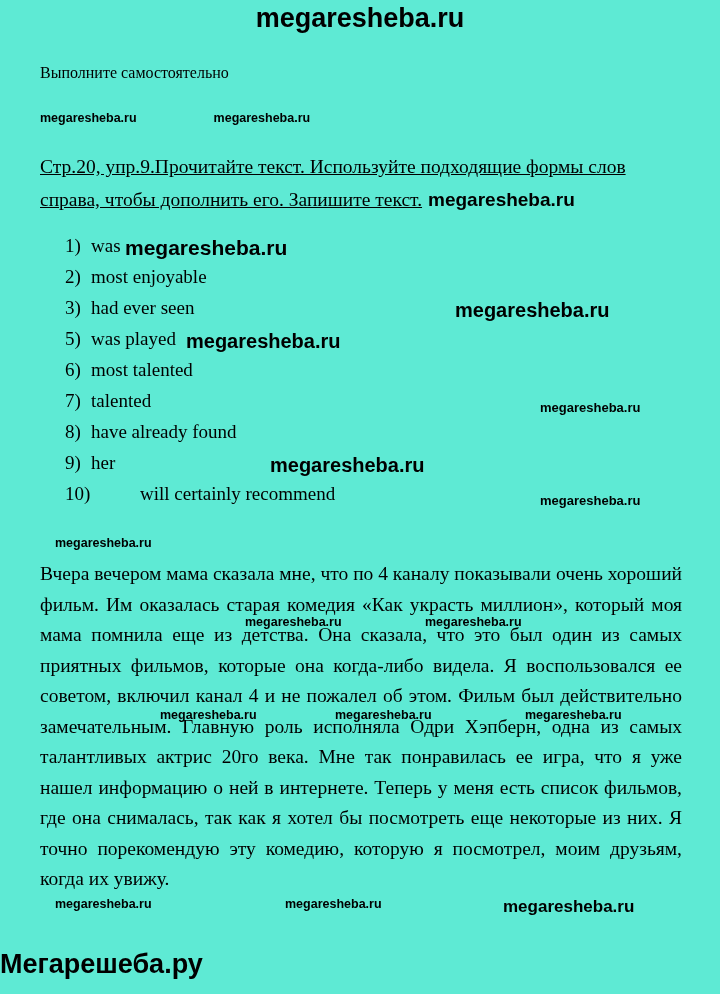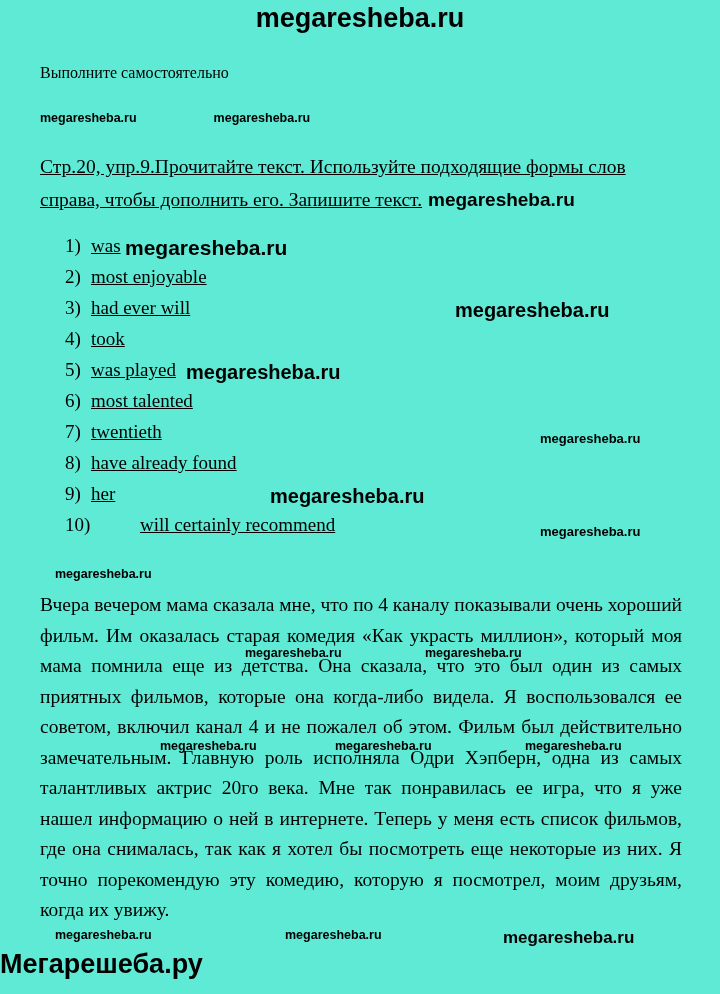--- a/index.html
+++ b/index.html
@@ -45,21 +45,20 @@
     font-size:19px;
     margin-left:6px;
     white-space:nowrap;
   }
   .answers { margin:14px 0 0 65px; }
   .answer-row {
     position:relative;
     font-size:19px;
     line-height:31px;
     height:31px;
-    text-decoration:underline;
   }
   .answer-row .num { display:inline-block; min-width:26px; }
   .answer-row.wide .num { min-width:75px; }
   .aw {
     position:absolute;
     font-family:"Liberation Sans", sans-serif;
     font-weight:bold;
     white-space:nowrap;
   }
   .aw-lg  { font-size:21px; top:2px; }
@@ -106,35 +105,32 @@
 
   <div class="answers">
     <div class="answer-row">
       <span class="num">1)</span><span class="ans">was</span>
       <span class="aw aw-lg" style="left:60px;">megaresheba.ru</span>
     </div>
     <div class="answer-row">
       <span class="num">2)</span><span class="ans">most enjoyable</span>
     </div>
     <div class="answer-row">
-      <span class="num">3)</span><span class="ans">had ever will</span>
+      <span class="num">3)</span><span class="ans">had ever seen</span>
       <span class="aw aw-md" style="left:390px;">megaresheba.ru</span>
-    </div>
-    <div class="answer-row">
-      <span class="num">4)</span><span class="ans">took</span>
     </div>
     <div class="answer-row">
       <span class="num">5)</span><span class="ans">was played</span>
       <span class="aw aw-md" style="left:121px;">megaresheba.ru</span>
     </div>
     <div class="answer-row">
       <span class="num">6)</span><span class="ans">most talented</span>
     </div>
     <div class="answer-row">
-      <span class="num">7)</span><span class="ans">twentieth</span>
+      <span class="num">7)</span><span class="ans">talented</span>
       <span class="aw aw-sm" style="left:475px;">megaresheba.ru</span>
     </div>
     <div class="answer-row">
       <span class="num">8)</span><span class="ans">have already found</span>
     </div>
     <div class="answer-row">
       <span class="num">9)</span><span class="ans">her</span>
       <span class="aw aw-md" style="left:205px;">megaresheba.ru</span>
     </div>
     <div class="answer-row wide">

